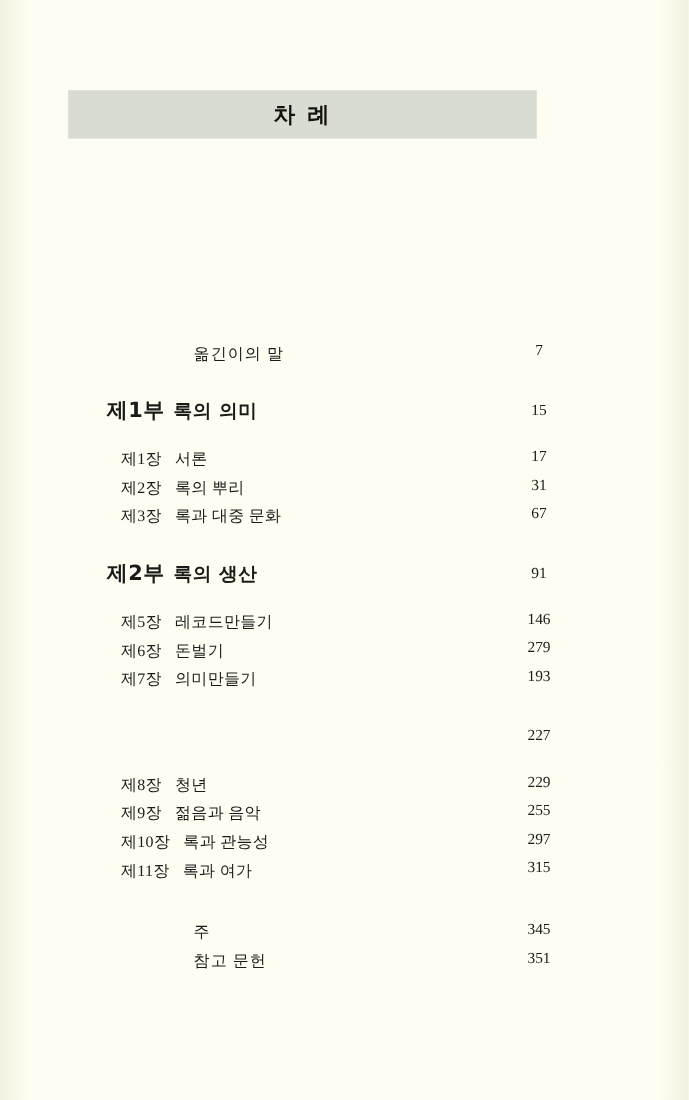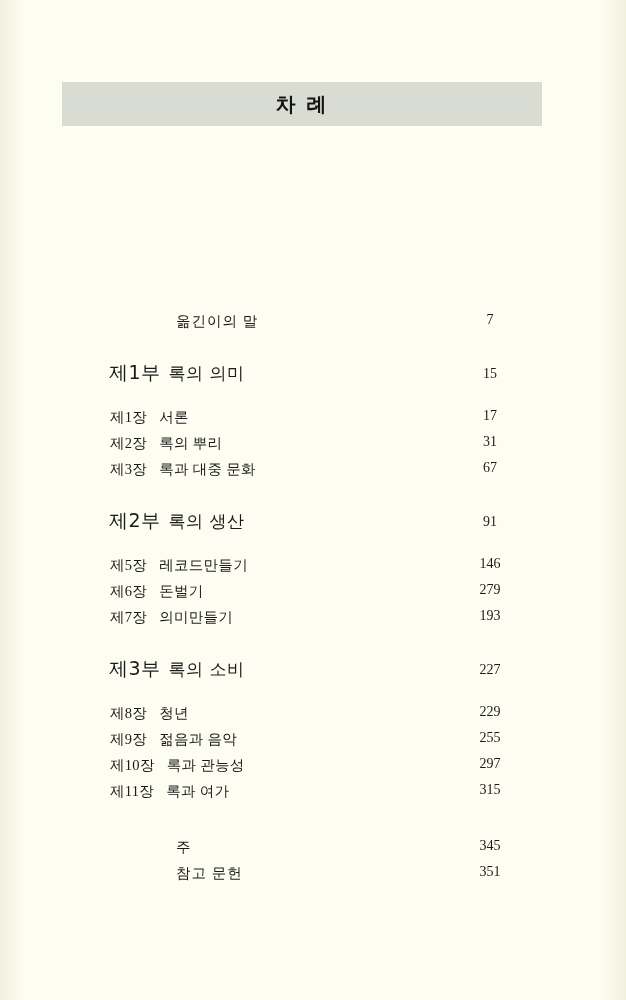--- a/index.html
+++ b/index.html
@@ -35,21 +35,21 @@
     right: 0; top: 0; bottom: 0;
     width: 26px;
     background: linear-gradient(to left, #f2f1df, rgba(253,253,242,0));
     pointer-events: none;
   }
 
   .title-band {
     position: absolute;
     left: 62px;
     top: 82px;
-    width: 480px;
+    width: 426px;
     height: 44px;
     background: #d9dcd3;
     display: flex;
     align-items: center;
     justify-content: center;
   }
   .title-band .title-text {
     font-family: "DejaVu Sans", sans-serif;
     font-weight: bold;
     font-size: 20px;
@@ -89,23 +89,23 @@
     letter-spacing: 1px;
     margin-left: 30px;
   }
   .row.frontmatter .page-num { left: 470px; }
 
   
   .row.part {
     height: 40px;
   }
   .row.part .label {
-    left: 109px;
+    left: 97px;
     font-family: "DejaVu Sans", sans-serif;
-    font-weight: normal;
+    font-weight: bold;
     font-size: 16.5px;
     letter-spacing: 0.5px;
     top: 2px;
   }
   .row.part .label .part-no {
     font-size: 19px;
   }
   .row.part .label .part-title {
     margin-left: 8px;
     font-size: 17px;
@@ -198,23 +198,20 @@
     <div class="row chapter">
       <span class="label">
         <span class="ch-no">제7장</span><span>의미만들기</span>
       </span>
       <span class="page-num">193</span>
     </div>
 
     <div class="spacer-md"></div>
 
     <div class="row part">
-      <span class="label">
-        <span class="part-no">제3부</span><span class="part-title">록의 소비</span>
-      </span>
       <span class="page-num">227</span>
     </div>
     <div class="spacer-sm"></div>
     <div class="row chapter">
       <span class="label">
         <span class="ch-no">제8장</span><span>청년</span>
       </span>
       <span class="page-num">229</span>
     </div>
     <div class="row chapter">

